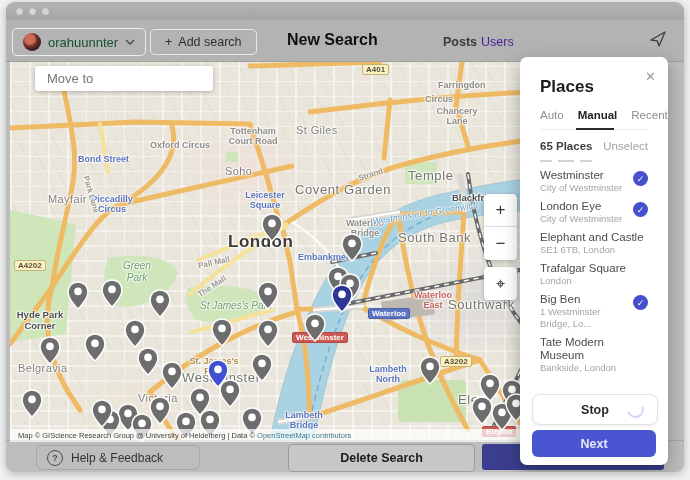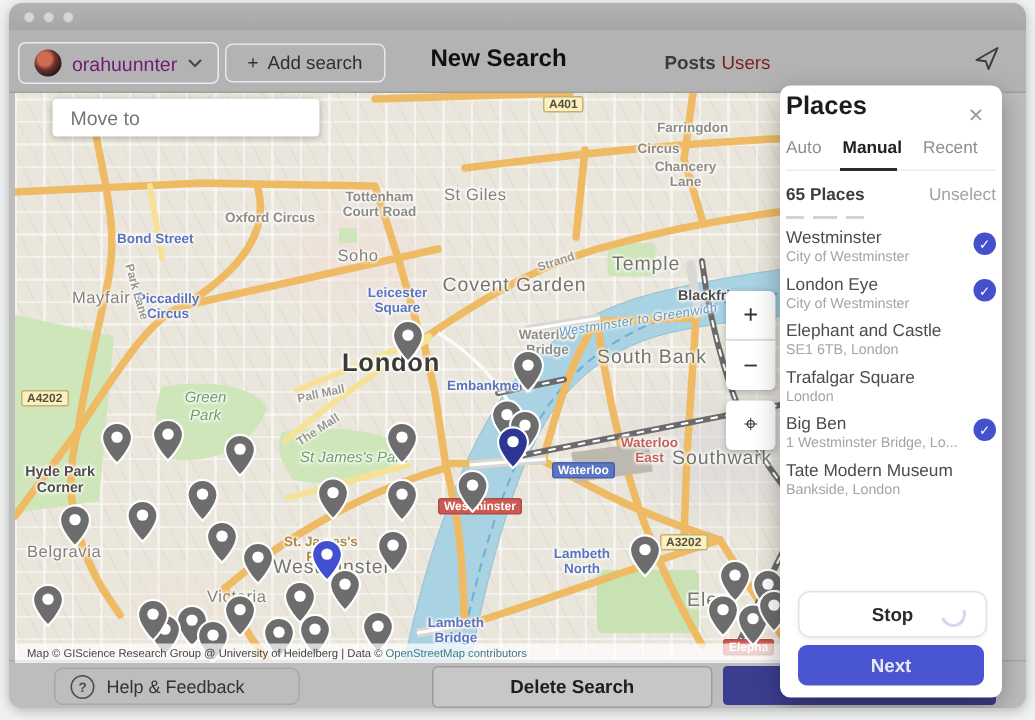--- a/index.html
+++ b/index.html
@@ -11,29 +11,29 @@
   
   .titlebar{position:absolute;left:0;top:0;width:100%;height:18px;
             background:linear-gradient(#b2b2b2,#a7a7a7);display:flex;align-items:center;padding-left:10px;box-sizing:border-box;}
   .dot{width:7px;height:7px;border-radius:50%;background:#d8d5d5;margin-right:6px;box-shadow:inset 0 0 1px rgba(0,0,0,.2);}
   
   .toolbar{position:absolute;left:0;top:18px;width:100%;height:42px;background:#b3b3b3;border-bottom:1px solid #a0a0a0;box-sizing:border-box;}
   .account-chip{position:absolute;left:6px;top:8px;height:28px;display:flex;align-items:center;gap:7px;
                 border:1px solid rgba(255,255,255,.75);border-radius:5px;padding:0 10px;box-sizing:border-box;}
   .avatar{width:18px;height:18px;border-radius:50%;
           background:radial-gradient(circle at 38% 35%,#cf6a55 0 28%,#6d2f2b 45%,#241a1a 75%);}
-  .account-name{font-size:13px;color:#701a75;}
+  .account-name{font-size:13px;color:#14532d;}
   .chev{width:10px;height:6px;}
   .add-search{position:absolute;left:144px;top:9px;height:26px;display:flex;align-items:center;
               border:1px solid rgba(255,255,255,.7);border-radius:5px;padding:0 14px;box-sizing:border-box;
               font-size:12.5px;color:#2f2f2f;gap:6px;}
   .page-title{position:absolute;left:281px;top:11px;font-size:16px;font-weight:700;color:#101010;}
   .top-tab{position:absolute;top:15px;font-size:12.5px;}
   .top-tab.posts{left:437px;color:#3a3a3a;font-weight:600;}
-  .top-tab.users{left:475px;color:#7f1d1d;}
+  .top-tab.users{left:475px;color:#4c1d95;}
   .send-icon{position:absolute;left:642px;top:9px;width:20px;height:20px;}
   
   .map{position:absolute;left:4px;top:60px;width:658px;height:380px;overflow:hidden;
        background:
         radial-gradient(95px 70px at 230px 110px, rgba(243,220,214,.55), transparent 70%),
         radial-gradient(130px 85px at 470px 240px, rgba(206,206,213,.5), transparent 70%),
         radial-gradient(110px 75px at 120px 350px, rgba(238,228,212,.6), transparent 70%),
         repeating-linear-gradient(90deg, rgba(255,255,255,.5) 0 1.5px, transparent 1.5px 19px),
         repeating-linear-gradient(0deg, rgba(255,255,255,.45) 0 1.5px, transparent 1.5px 15px),
         repeating-linear-gradient(63deg, rgba(212,206,194,.3) 0 1px, transparent 1px 11px),
@@ -64,21 +64,21 @@
   .zbtn{width:33px;height:33px;background:#fff;display:flex;align-items:center;justify-content:center;
         font-size:17px;color:#333;box-sizing:border-box;}
   .zin{border-radius:4px 4px 0 0;border-bottom:1px solid #e4e4e4;box-shadow:0 1px 4px rgba(0,0,0,.25);}
   .zout{border-radius:0 0 4px 4px;box-shadow:0 2px 4px rgba(0,0,0,.25);}
   .locate{margin-top:7px;border-radius:4px;box-shadow:0 1px 4px rgba(0,0,0,.25);font-size:16px;}
   .attrib{position:absolute;left:0;bottom:0;width:100%;height:13px;background:rgba(255,255,255,.72);
           z-index:6;font-size:7.5px;color:#444;line-height:13px;padding:0 8px;box-sizing:border-box;white-space:nowrap;overflow:hidden;}
   .attrib .alink{color:#3c7a8c;text-align:center;}
   
   .panel{position:absolute;left:514px;top:55px;width:148px;height:408px;background:#fff;border-radius:7px;
-         box-shadow:0 6px 18px rgba(0,0,0,.3);z-index:10;padding:4px;box-sizing:border-box;}
+         box-shadow:0 6px 18px rgba(0,0,0,.3);z-index:10;padding:20px;box-sizing:border-box;}
   .panel-title{font-size:17px;font-weight:700;color:#1c1c1e;}
   .panel-close{position:absolute;right:12px;top:12px;font-size:13px;color:#9a9a9a;cursor:default;}
   .ptabs{display:flex;gap:14px;margin-top:12px;font-size:11.5px;position:relative;padding-bottom:8px;
          border-bottom:1px solid #ececec;}
   .ptab{color:#8d8d8d;}
   .ptab.active{color:#222;font-weight:700;}
   .ptab-underline{position:absolute;left:36px;bottom:-1px;width:38px;height:2.5px;background:#2b2b2b;}
   .count-row{display:flex;justify-content:space-between;margin-top:10px;font-size:11.5px;}
   .count-label{font-weight:700;color:#3d3d3d;}
   .unselect{color:#a3a3a3;}

